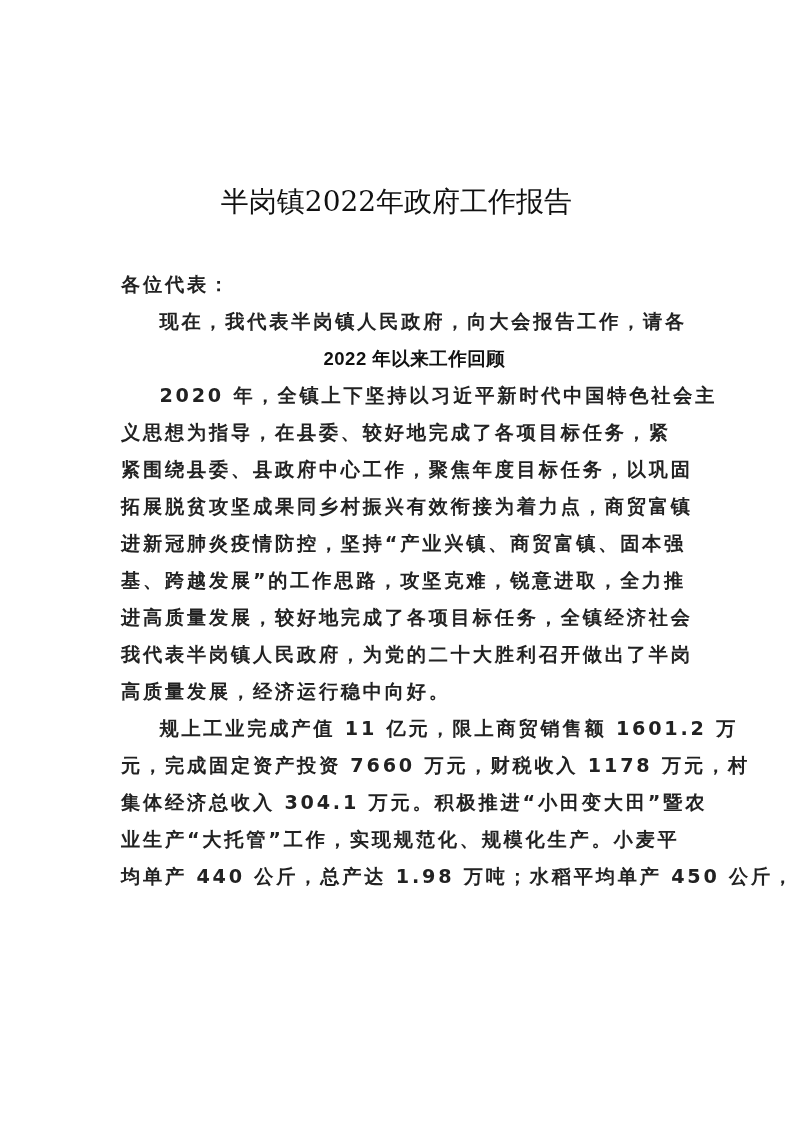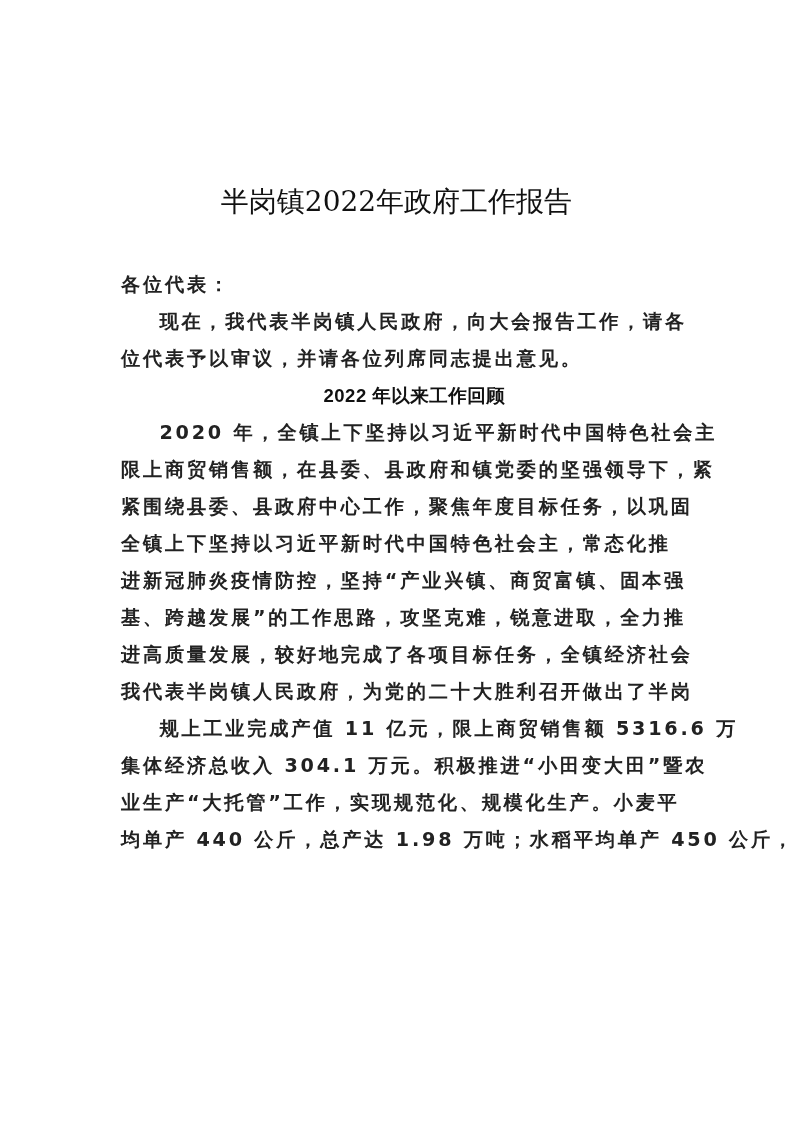--- a/index.html
+++ b/index.html
@@ -25,41 +25,42 @@
 <div class="page">
   <div class="title">半岗镇2022年政府工作报告</div>
 
   <div class="body">
     <p class="p">
       <span class="line">各位代表：</span>
     </p>
 
     <p class="p">
       <span class="line" style="padding-left:2em">现在，我代表半岗镇人民政府，向大会报告工作，请各</span>
-      <span class="line">位代表予以审议，并请各位列席同志提出意见。</span>
     </p>
 
     <p class="heading">
       <span class="line">2022 年以来工作回顾</span>
     </p>
 
     <p class="p">
       <span class="line" style="padding-left:2em">2020 年，全镇上下坚持以习近平新时代中国特色社会主</span>
-      <span class="line">限上商贸销售额，在县委、县政府和镇党委的坚强领导下，紧</span>
+      <span class="line">义思想为指导，在县委、较好地完成了各项目标任务，紧</span>
       <span class="line">紧围绕县委、县政府中心工作，聚焦年度目标任务，以巩固</span>
-      <span class="line">全镇上下坚持以习近平新时代中国特色社会主，常态化推</span>
+      <span class="line">拓展脱贫攻坚成果同乡村振兴有效衔接为着力点，商贸富镇</span>
       <span class="line">进新冠肺炎疫情防控，坚持“产业兴镇、商贸富镇、固本强</span>
       <span class="line">基、跨越发展”的工作思路，攻坚克难，锐意进取，全力推</span>
       <span class="line">进高质量发展，较好地完成了各项目标任务，全镇经济社会</span>
       <span class="line">我代表半岗镇人民政府，为党的二十大胜利召开做出了半岗</span>
     </p>
 
     <p class="p">
+      <span class="line">高质量发展，经济运行稳中向好。</span>
     </p>
 
     <p class="p">
-      <span class="line" style="padding-left:2em">规上工业完成产值 11 亿元，限上商贸销售额 5316.6 万</span>
+      <span class="line" style="padding-left:2em">规上工业完成产值 11 亿元，限上商贸销售额 1601.2 万</span>
+      <span class="line">元，完成固定资产投资 7660 万元，财税收入 1178 万元，村</span>
       <span class="line">集体经济总收入 304.1 万元。积极推进“小田变大田”暨农</span>
       <span class="line">业生产“大托管”工作，实现规范化、规模化生产。小麦平</span>
       <span class="line">均单产 440 公斤，总产达 1.98 万吨；水稻平均单产 450 公斤，</span>
     </p>
   </div>
 </div>
 
 </body></html>

